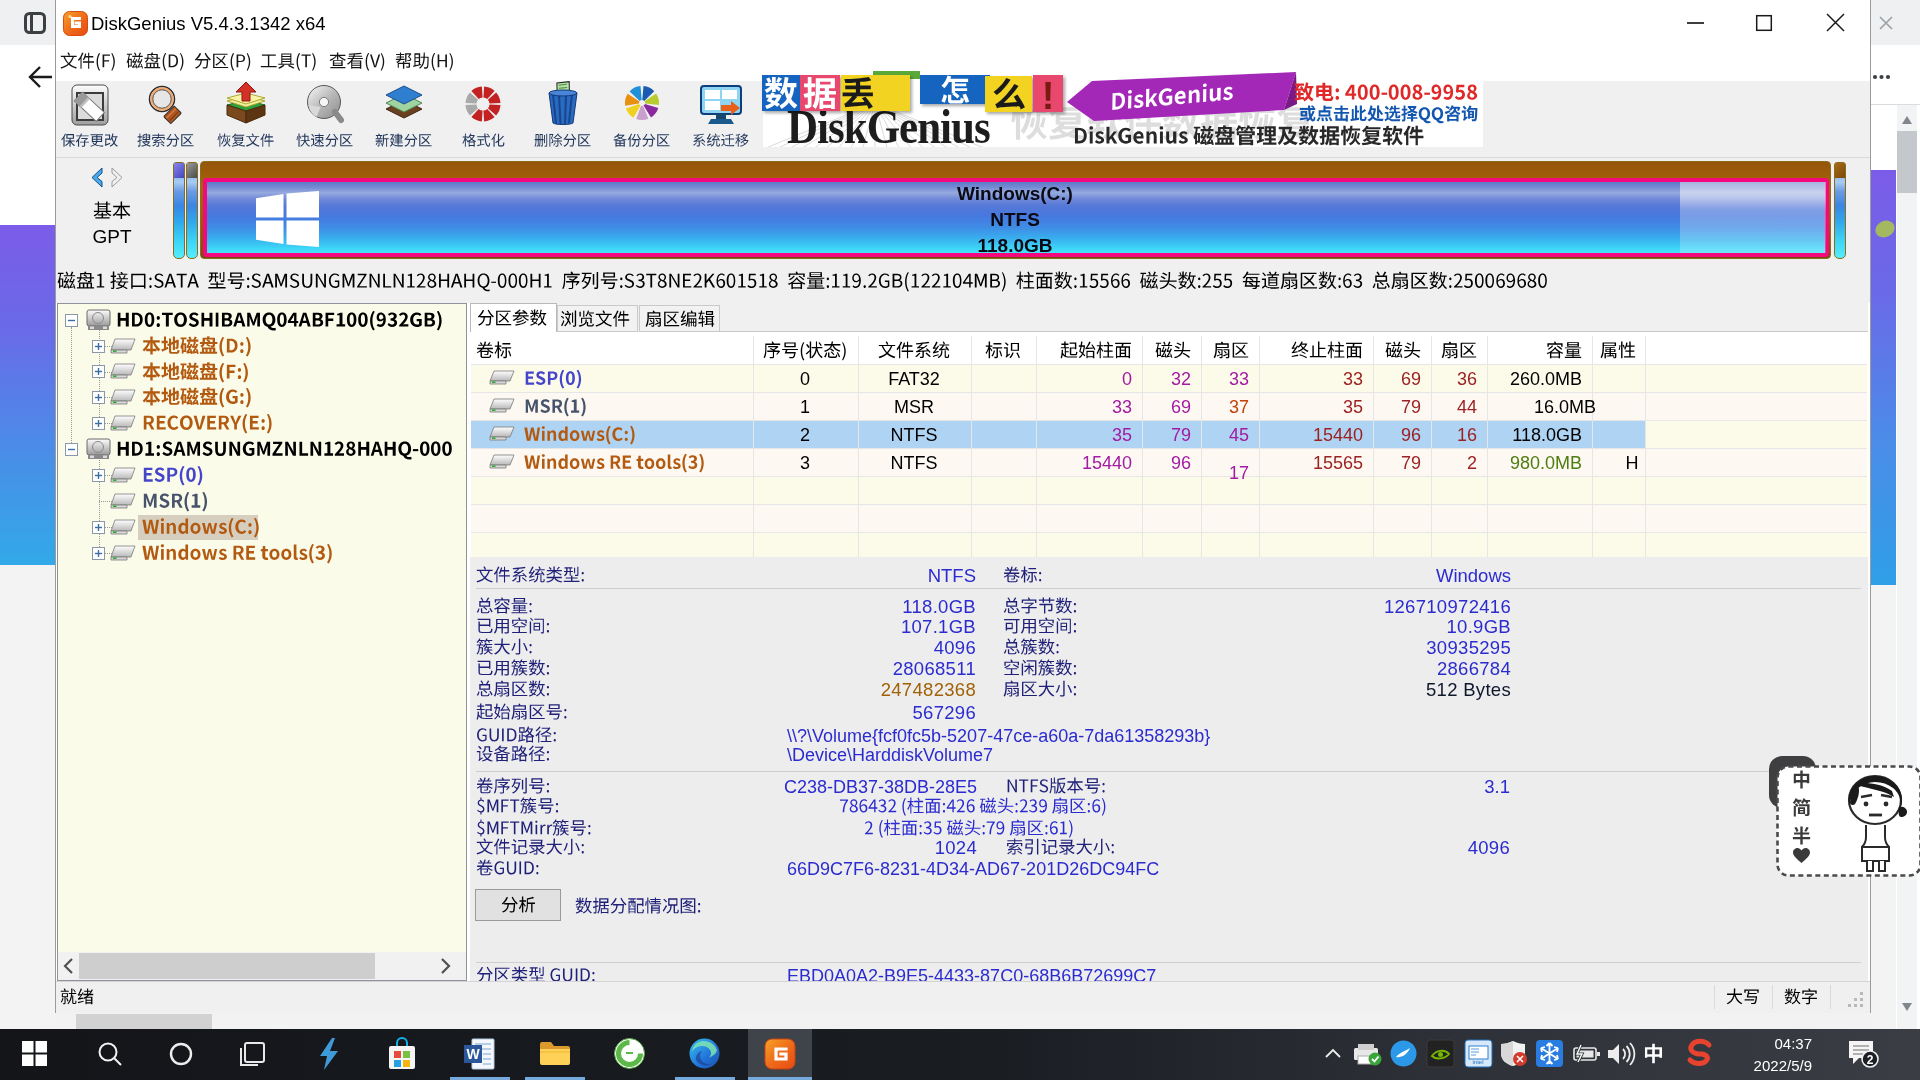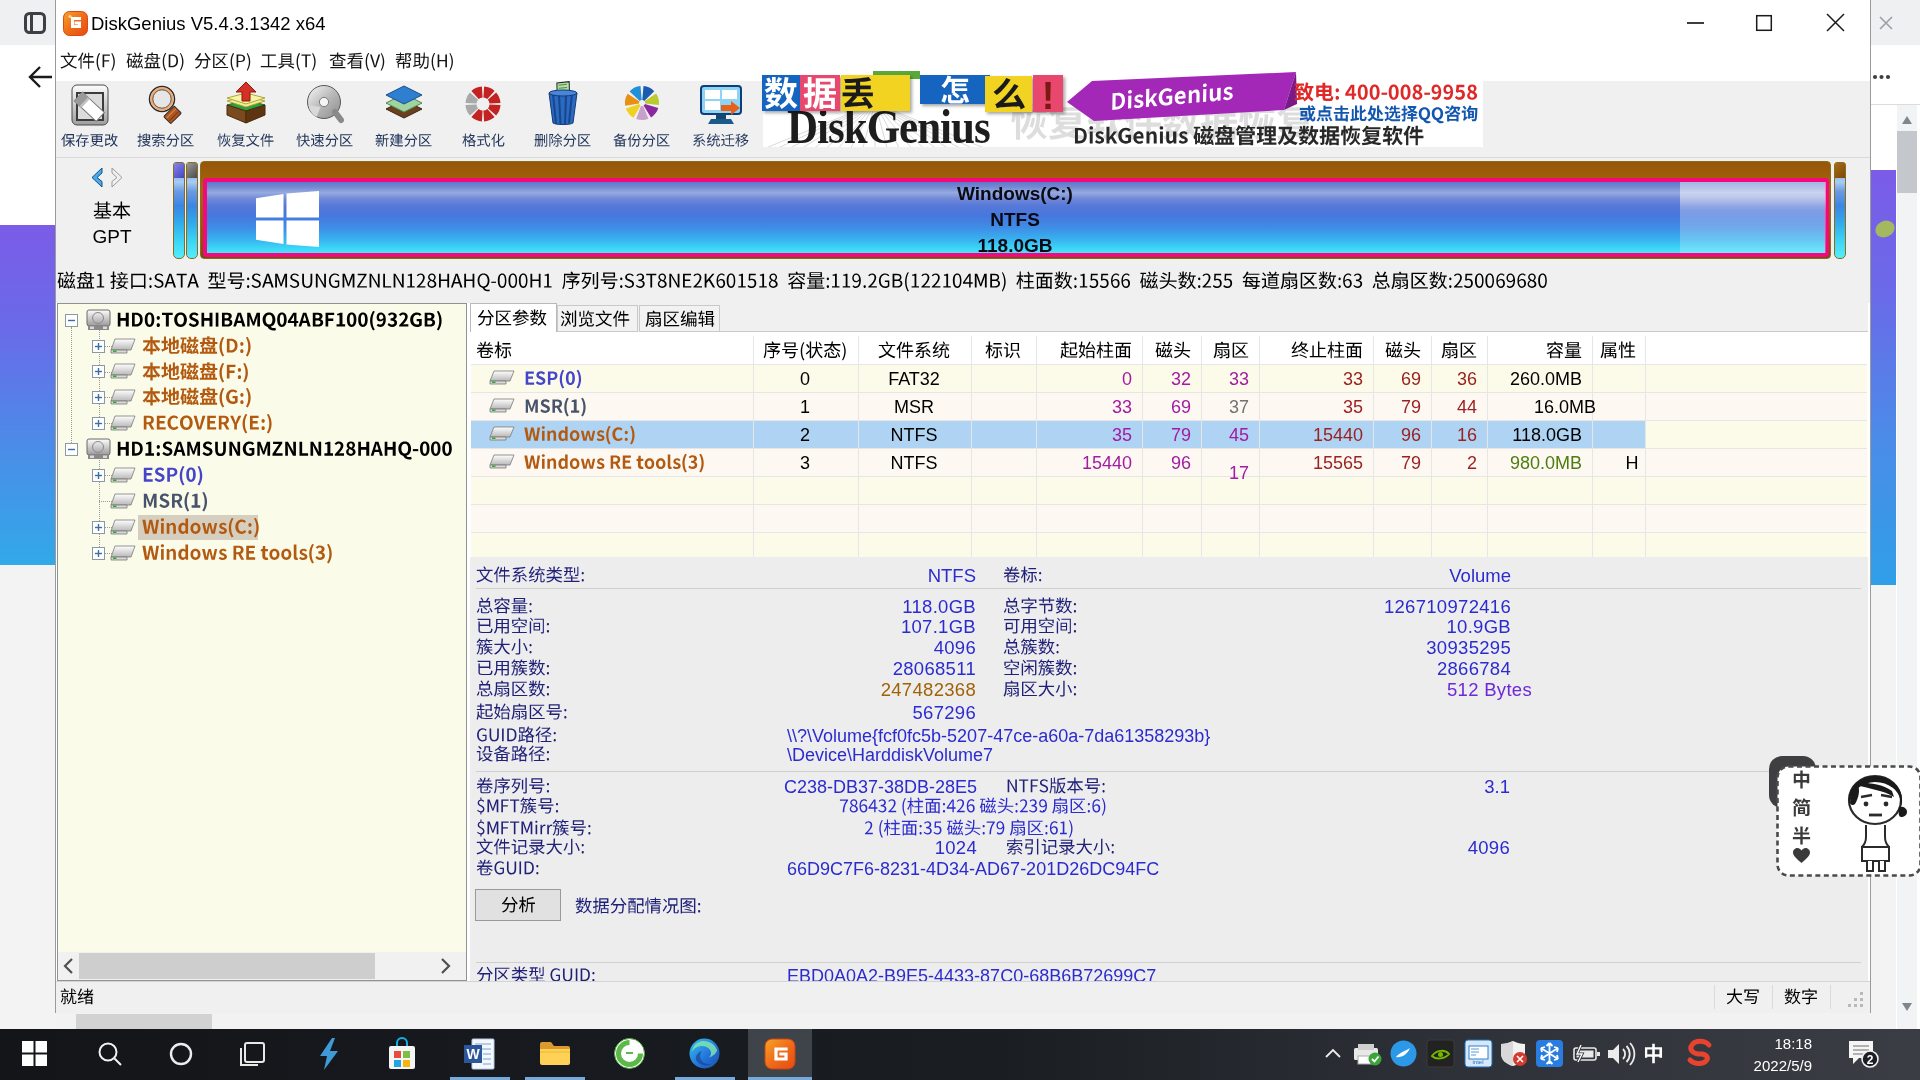--- a/index.html
+++ b/index.html
@@ -1223,21 +1223,21 @@
     <use href="#gdx" x="55"></use>
     <use href="#gea" x="95"></use>
     <use href="#gd4" x="138"></use>
     <use href="#gd3" x="162"></use>
     <use href="#gd7" x="200"></use>
   </svg>
 <div style="position:absolute;left:805.0px;top:397.9px;font:400 18.0px 'Liberation Sans',sans-serif;color:#000000;line-height:1;white-space:pre;transform:translateX(-50%);">1</div>
 <div style="position:absolute;left:914.0px;top:397.9px;font:400 18.0px 'Liberation Sans',sans-serif;color:#000000;line-height:1;white-space:pre;transform:translateX(-50%);">MSR</div>
 <div style="position:absolute;right:788.0px;top:397.9px;font:400 18.0px 'Liberation Sans',sans-serif;color:#a21ba2;line-height:1;white-space:pre;">33</div>
 <div style="position:absolute;right:729.0px;top:397.9px;font:400 18.0px 'Liberation Sans',sans-serif;color:#a21ba2;line-height:1;white-space:pre;">69</div>
-<div style="position:absolute;right:671.0px;top:397.9px;font:400 18.0px 'Liberation Sans',sans-serif;color:#737373;line-height:1;white-space:pre;">37</div>
+<div style="position:absolute;right:671.0px;top:397.9px;font:400 18.0px 'Liberation Sans',sans-serif;color:#c2410c;line-height:1;white-space:pre;">37</div>
 <div style="position:absolute;right:557.0px;top:397.9px;font:400 18.0px 'Liberation Sans',sans-serif;color:#9c2222;line-height:1;white-space:pre;">35</div>
 <div style="position:absolute;right:499.0px;top:397.9px;font:400 18.0px 'Liberation Sans',sans-serif;color:#9c2222;line-height:1;white-space:pre;">79</div>
 <div style="position:absolute;right:443.0px;top:397.9px;font:400 18.0px 'Liberation Sans',sans-serif;color:#9c2222;line-height:1;white-space:pre;">44</div>
 <div style="position:absolute;right:324px;top:397.9px;font:400 18.0px 'Liberation Sans',sans-serif;color:#000000;line-height:1;white-space:pre;">16.0MB</div>
 <svg style="position:absolute;left:489.0px;top:426.0px;overflow:visible;" width="26" height="16" viewBox="0 0 26 16">
     <defs>
       <linearGradient id="ptg" x1="0" y1="0" x2="0" y2="1">
         <stop offset="0" stop-color="#ffffff"></stop>
         <stop offset="1" stop-color="#b8b8b8"></stop>
       </linearGradient>
@@ -1317,21 +1317,21 @@
     <use href="#ge6" x="256"></use>
     <use href="#gcw" x="320"></use>
     <use href="#gct" x="384"></use>
   </svg>
 <div style="position:absolute;right:944.0px;top:566.7px;font:400 18.5px 'Liberation Sans',sans-serif;color:#2b2bd0;line-height:1;white-space:pre;">NTFS</div>
 <svg class="t" style="left:1003.0px;top:566.2px;width:39.6px;height:17.4px;" viewBox="0 -56 146 64" fill="#202078">
     <use href="#gev" x="0"></use>
     <use href="#gew" x="64"></use>
     <use href="#gct" x="128"></use>
   </svg>
-<div style="position:absolute;right:409.0px;top:566.7px;font:400 18.5px 'Liberation Sans',sans-serif;color:#2b2bd0;line-height:1;white-space:pre;">Volume</div>
+<div style="position:absolute;right:409.0px;top:566.7px;font:400 18.5px 'Liberation Sans',sans-serif;color:#2b2bd0;line-height:1;white-space:pre;">Windows</div>
 <div style="position:absolute;left:476.0px;top:588.0px;width:1385.0px;height:1.0px;background:#cfcfcf;"></div>
 <svg class="t" style="left:476.0px;top:597.2px;width:57.0px;height:17.4px;" viewBox="0 -56 210 64" fill="#202078">
     <use href="#gdt" x="0"></use>
     <use href="#gdg" x="64"></use>
     <use href="#gdh" x="128"></use>
     <use href="#gct" x="192"></use>
   </svg>
 <div style="position:absolute;right:944.0px;top:597.7px;font:400 18.5px 'Liberation Sans',sans-serif;color:#2b2bd0;line-height:1;white-space:pre;letter-spacing:0.3px">118.0GB</div>
 <svg class="t" style="left:1003.0px;top:597.2px;width:74.4px;height:17.4px;" viewBox="0 -56 274 64" fill="#202078">
     <use href="#gdt" x="0"></use>
@@ -1395,21 +1395,21 @@
     <use href="#gct" x="256"></use>
   </svg>
 <div style="position:absolute;right:944.0px;top:680.7px;font:400 18.5px 'Liberation Sans',sans-serif;color:#a16207;line-height:1;white-space:pre;letter-spacing:0.3px">247482368</div>
 <svg class="t" style="left:1003.0px;top:680.2px;width:74.4px;height:17.4px;" viewBox="0 -56 274 64" fill="#202078">
     <use href="#gds" x="0"></use>
     <use href="#gj" x="64"></use>
     <use href="#gff" x="128"></use>
     <use href="#gfg" x="192"></use>
     <use href="#gct" x="256"></use>
   </svg>
-<div style="position:absolute;right:388px;top:680.7px;font:400 18.5px 'Liberation Sans',sans-serif;color:#6d28d9;line-height:1;white-space:pre;letter-spacing:0.3px">512 Bytes</div>
+<div style="position:absolute;right:409.0px;top:680.7px;font:400 18.5px 'Liberation Sans',sans-serif;color:#0f172a;line-height:1;white-space:pre;letter-spacing:0.3px">512 Bytes</div>
 <svg class="t" style="left:476.0px;top:703.2px;width:91.8px;height:17.4px;" viewBox="0 -56 338 64" fill="#202078">
     <use href="#ge0" x="0"></use>
     <use href="#ge1" x="64"></use>
     <use href="#gds" x="128"></use>
     <use href="#gj" x="192"></use>
     <use href="#gcx" x="256"></use>
     <use href="#gct" x="320"></use>
   </svg>
 <div style="position:absolute;right:944.0px;top:703.7px;font:400 18.5px 'Liberation Sans',sans-serif;color:#2b2bd0;line-height:1;white-space:pre;letter-spacing:0.3px">567296</div>
 <svg class="t" style="left:476.0px;top:726.2px;width:81.2px;height:17.4px;" viewBox="0 -56 299 64" fill="#202078">
@@ -1724,21 +1724,21 @@
 <svg style="position:absolute;left:1607.0px;top:1043.0px;overflow:visible;" width="28" height="22" viewBox="0 0 28 22">
     <path d="M1 7h5l6-6v20l-6-6H1z" fill="#ececec"></path>
     <path d="M16 6a7 7 0 0 1 0 10M19.5 3a11.5 11.5 0 0 1 0 16M23 0a16 16 0 0 1 0 22" fill="none" stroke="#ececec" stroke-width="1.8"></path>
   </svg>
 <svg class="t" style="left:1643.0px;top:1042.9px;width:21.0px;height:21.0px;" viewBox="0 -56 64 64" fill="#ffffff">
     <use href="#gf3" x="0"></use>
   </svg>
 <svg style="position:absolute;left:1686.0px;top:1039.0px;overflow:visible;" width="28" height="28" viewBox="0 0 28 28">
     <path d="M23 6C19 1 9 1 6 6c-3 4 0 8 6 9h4c5 1 7 4 4 7-4 4-12 3-16-1" fill="none" stroke="#e8432e" stroke-width="5" stroke-linecap="round"></path>
   </svg>
-<div style="position:absolute;right:108.0px;top:1036.2px;font:400 15.0px 'Liberation Sans',sans-serif;color:#ffffff;line-height:1;white-space:pre;">18:18</div>
+<div style="position:absolute;right:108.0px;top:1036.2px;font:400 15.0px 'Liberation Sans',sans-serif;color:#ffffff;line-height:1;white-space:pre;">04:37</div>
 <div style="position:absolute;right:108.0px;top:1058.2px;font:400 15.0px 'Liberation Sans',sans-serif;color:#ffffff;line-height:1;white-space:pre;">2022/5/9</div>
 <svg style="position:absolute;left:1848.0px;top:1040.0px;overflow:visible;" width="30" height="28" viewBox="0 0 30 28">
     <path d="M1 1h24v17H11l-6 6v-6H1z" fill="#f5f5f5"></path>
     <path d="M5 6h16M5 10h16M5 14h10" stroke="#9a9a9a" stroke-width="1.6"></path>
     <circle cx="22" cy="19" r="8" fill="#1b1e23" stroke="#f0f0f0" stroke-width="1.6"></circle>
     <text x="22" y="23.5" font-family="Liberation Sans" font-size="12" font-weight="bold" fill="#fff" text-anchor="middle">2</text>
   </svg>
 <div style="position:absolute;left:1769px;top:756px;width:47px;height:52px;background:#3f3f41;border-radius:13px"></div>
 <svg style="position:absolute;left:1776.0px;top:765.0px;overflow:visible;" width="146" height="112" viewBox="0 0 146 112">
     <rect x="1.5" y="1.5" width="143" height="109" rx="11" fill="#ffffff" stroke="#4a4a4a" stroke-width="2.6" stroke-dasharray="5 3.5"></rect>

